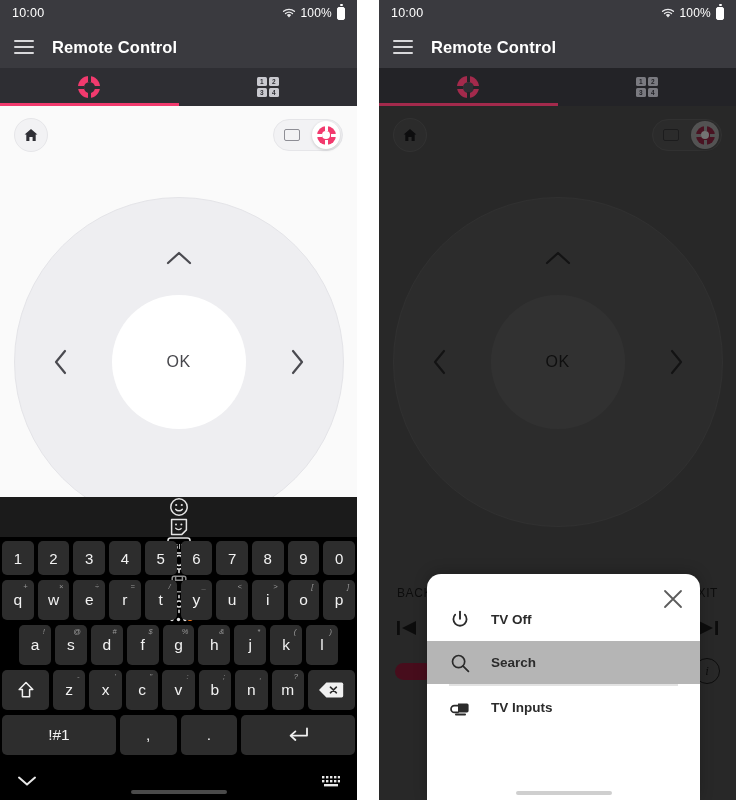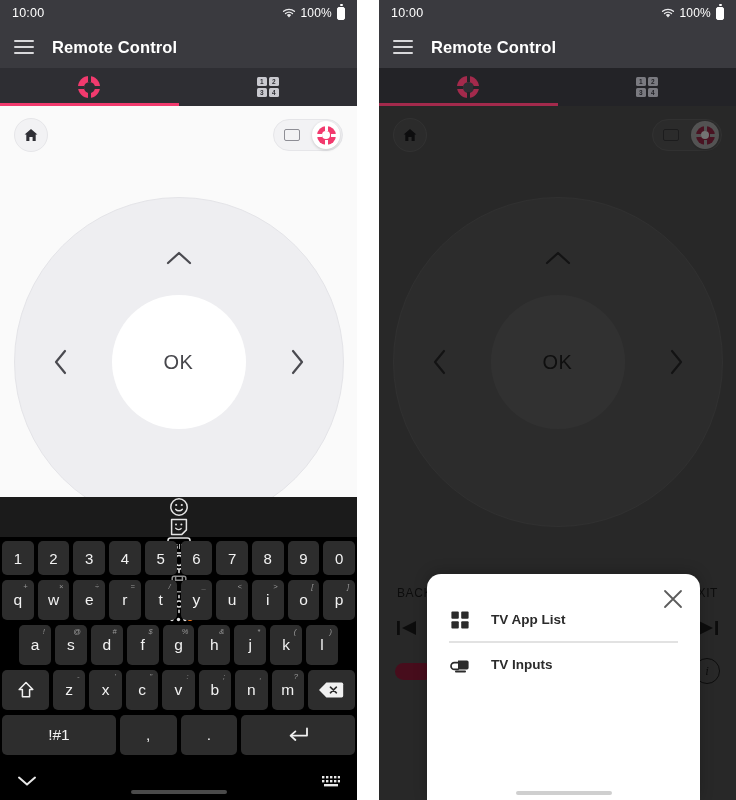--- a/index.html
+++ b/index.html
@@ -81,21 +81,21 @@
   
   .wheel-wrap { position: relative; height: 420px; display: flex; align-items: center; justify-content: center; }
   .wheel {
     width: 330px; height: 330px; border-radius: 50%;
     background: #eeeef1; border: 1px solid #e4e4e8; position: relative;
     display: flex; align-items: center; justify-content: center;
   }
   .ok-btn {
     width: 134px; height: 134px; border-radius: 50%; background: #ffffff;
     display: flex; align-items: center; justify-content: center;
-    font-size: 20px; color: #47474c; letter-spacing: .5px; cursor: pointer;
+    font-size: 16px; color: #47474c; letter-spacing: .5px; cursor: pointer;
   }
   .arrow { position: absolute; color: #4a4a50; font-size: 0; cursor: pointer; }
   .ar-up { top: 52px; left: 50%; transform: translateX(-50%); }
   .ar-lf { left: 38px; top: 50%; transform: translateY(-50%); }
   .ar-rt { right: 38px; top: 50%; transform: translateY(-50%); }
 
   
   .keyboard { position: absolute; left: 0; bottom: 0; width: 357px; background: #000000; }
   .kb-toolbar {
     height: 40px; background: #1b1b1b; display: flex; align-items: center;
@@ -603,35 +603,40 @@
       <div class="dim"></div>
 
       <div class="sheet">
         <span class="sheet-close">
           <svg width="26" height="26" viewBox="0 0 26 26">
               <path d="M5 5l16 16M21 5 5 21" stroke="#5c5c5c" stroke-width="1.8" stroke-linecap="round"></path>
             </svg>
         </span>
         <div class="menu">
 
-
-
           <div class="menu-item">
             <span class="menu-ico">
               <svg width="20" height="20" viewBox="0 0 20 20">
-                  <g fill="#2b2b2b">
-                    <rect x="1.4" y="1.4" width="7.4" height="7.4" rx="1"></rect>
-                    <rect x="11.2" y="1.4" width="7.4" height="7.4" rx="1"></rect>
-                    <rect x="1.4" y="11.2" width="7.4" height="7.4" rx="1"></rect>
-                    <rect x="11.2" y="11.2" width="7.4" height="7.4" rx="1"></rect>
-                  </g>
+                  <path d="M10 1.6v7.2" stroke="#2b2b2b" stroke-width="1.9" stroke-linecap="round"></path>
+                  <path d="M5.2 4.6a6.6 6.6 0 1 0 9.6 0" stroke="#2b2b2b" stroke-width="1.8" fill="none" stroke-linecap="round"></path>
                 </svg>
             </span>
-            <span class="menu-label">TV App List</span>
-          </div>
+            <span class="menu-label">TV Off</span>
+          </div>
+
+          <div class="menu-item active">
+            <span class="menu-ico">
+              <svg width="20" height="20" viewBox="0 0 20 20">
+                  <circle cx="8.6" cy="8.6" r="6.1" stroke="#2b2b2b" stroke-width="1.7" fill="none"></circle>
+                  <path d="M13.1 13.1 18.4 18.4" stroke="#2b2b2b" stroke-width="1.8" stroke-linecap="round"></path>
+                </svg>
+            </span>
+            <span class="menu-label">Search</span>
+          </div>
+
           <div class="divider"></div>
 
           <div class="divider"></div>
 
           <div class="menu-item">
             <span class="menu-ico">
               <svg width="22" height="20" viewBox="0 0 22 20">
                   <path d="M9 5.4h9a1.6 1.6 0 0 1 1.6 1.6v5.8A1.6 1.6 0 0 1 18 14.4H9z" fill="#2b2b2b"></path>
                   <path d="M9 7.6H5.4a3.4 3.4 0 1 0 0 6.8H9" stroke="#2b2b2b" stroke-width="1.7" fill="none" stroke-linecap="round"></path>
                   <rect x="6" y="15.6" width="11" height="1.8" rx=".9" fill="#2b2b2b"></rect>

